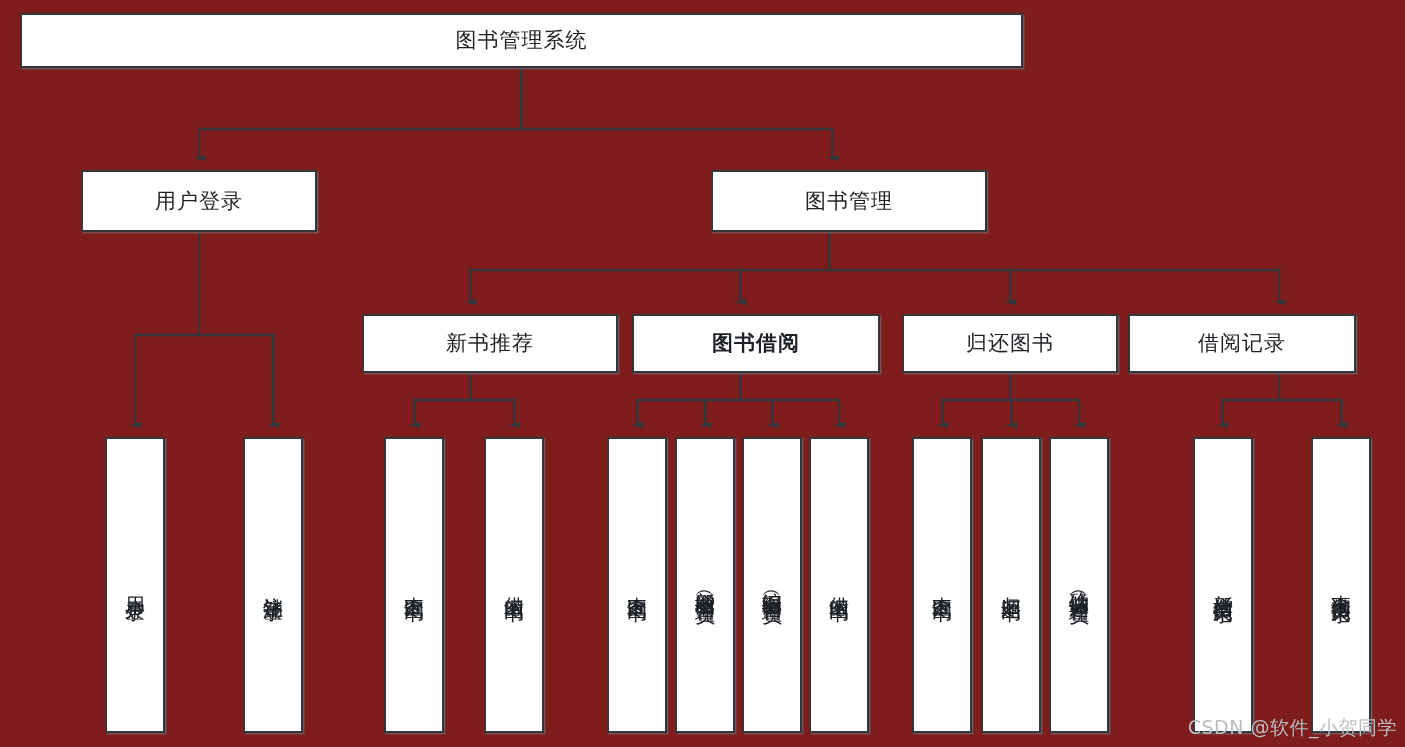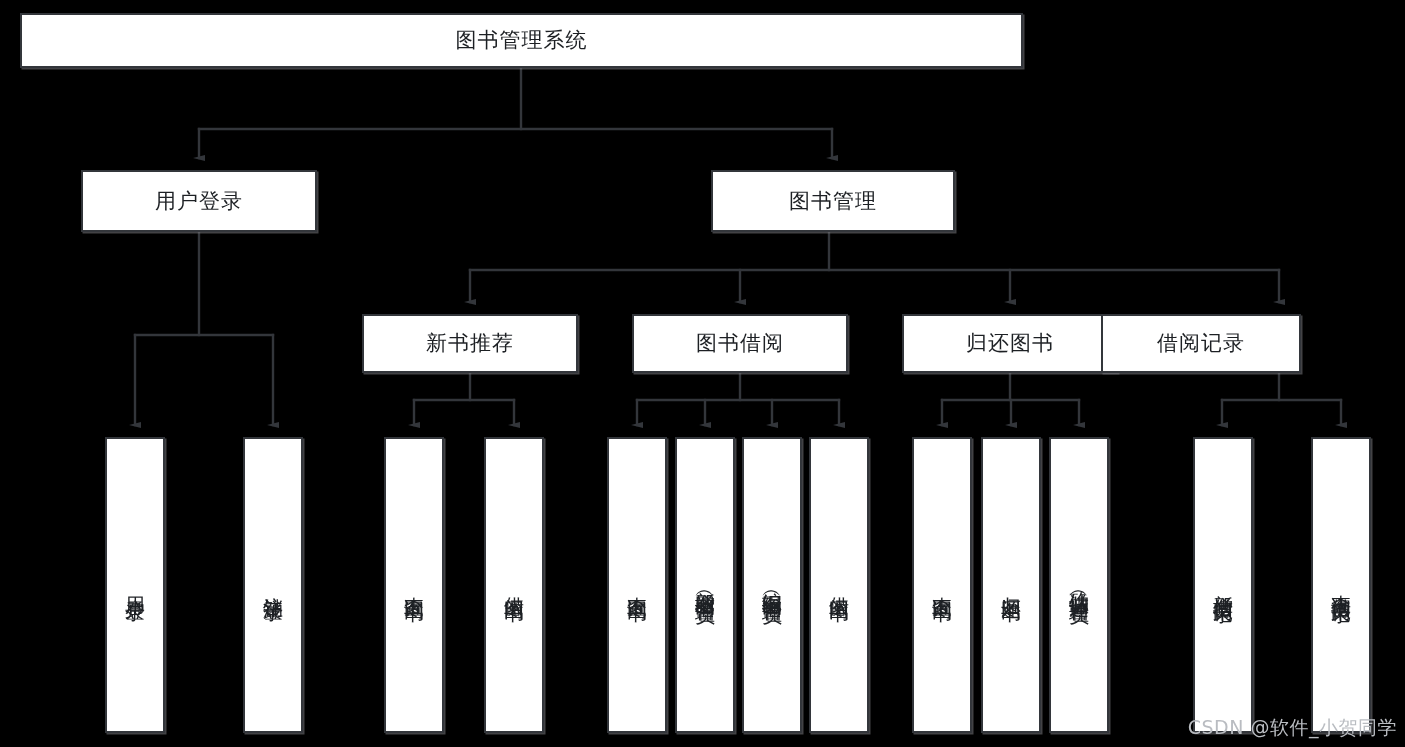--- a/index.html
+++ b/index.html
@@ -8,21 +8,21 @@
     padding: 0;
     background: #ffffff;
   }
   body {
     font-family: "DejaVu Sans", "Liberation Sans", sans-serif;
   }
   #canvas {
     position: relative;
     width: 1405px;
     height: 747px;
-    background: #000000;
+    background: #7f1d1d;
     overflow: hidden;
   }
   
   .node {
     position: absolute;
     box-sizing: border-box;
     background: #ffffff;
     border: 2px solid #33363b;
     box-shadow: 1.5px 1.5px 0 0 rgba(120,120,125,0.55);
     display: flex;
@@ -133,34 +133,34 @@
     </g>
   </svg>
 
   <div class="node horiz" style="left:20px; top:13px; width:1003px; height:55px;">
     <span class="node-label">图书管理系统</span>
   </div>
 
   <div class="node horiz" style="left:81px; top:170px; width:236px; height:62px;">
     <span class="node-label">用户登录</span>
   </div>
-  <div class="node horiz" style="left:711px; top:170px; width:244px; height:62px;">
+  <div class="node horiz" style="left:711px; top:170px; width:276px; height:62px;">
     <span class="node-label">图书管理</span>
   </div>
 
-  <div class="node horiz" style="left:362px; top:314px; width:216px; height:59px;">
+  <div class="node horiz" style="left:362px; top:314px; width:256px; height:59px;">
     <span class="node-label">新书推荐</span>
   </div>
-  <div class="node horiz" style="left:632px; top:314px; width:216px; height:59px;">
+  <div class="node horiz" style="left:632px; top:314px; width:248px; height:59px;font-weight:bold;">
     <span class="node-label">图书借阅</span>
   </div>
   <div class="node horiz" style="left:902px; top:314px; width:216px; height:59px;">
     <span class="node-label">归还图书</span>
   </div>
-  <div class="node horiz" style="left:1101px; top:314px; width:200px; height:59px;">
+  <div class="node horiz" style="left:1128px; top:314px; width:228px; height:59px;">
     <span class="node-label">借阅记录</span>
   </div>
 
   <div class="node vert" style="left:105px; top:437px; width:60px; height:296px;">
     <span class="node-label">用户登录</span>
   </div>
   <div class="node vert" style="left:243px; top:437px; width:60px; height:296px;">
     <span class="node-label">注销登录</span>
   </div>
 

